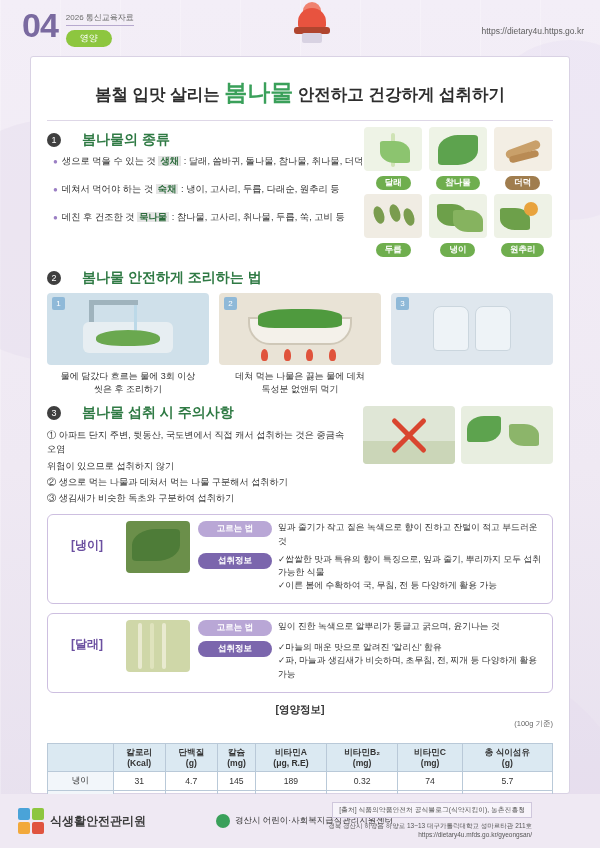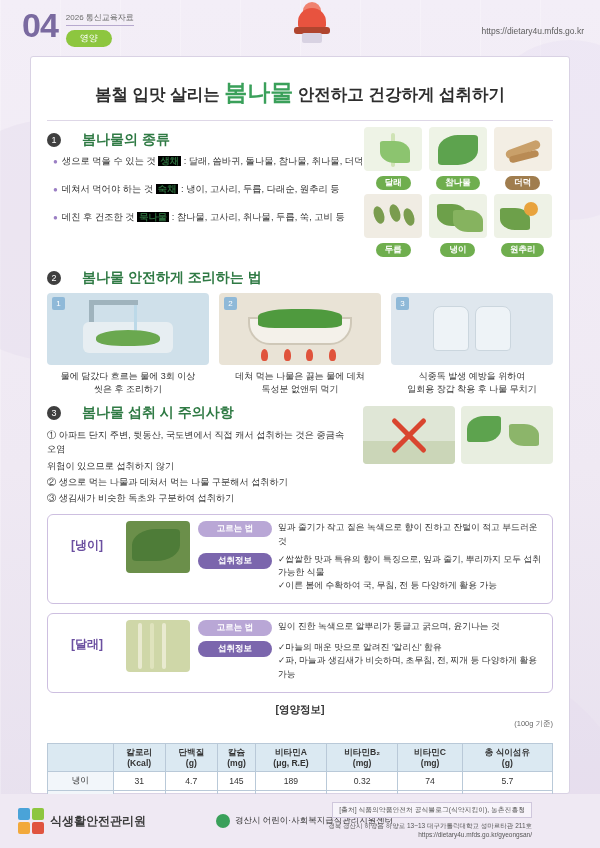--- a/index.html
+++ b/index.html
@@ -58,21 +58,21 @@
   .sec-head { display:flex; align-items:center; gap:6px; margin-bottom:6px; }
   .sec-num { width:14px;height:14px;border-radius:50%; background:#3f3f3f; color:#fff;
              font-size:9px; display:flex;align-items:center;justify-content:center; }
   .sec-title { font-size:14px; font-weight:bold; color:#2f7a44;margin-left:15px; }
 
   
   .s1 { position:relative; min-height:132px; }
   .s1-list { width:330px; padding-left:6px; }
   .s1-row { display:flex; align-items:flex-start; font-size:9.3px; color:#333; margin-bottom:14px; }
   .dot { color:#9b7fc4; margin-right:4px; font-size:8px; line-height:14px;}
-  .s1-row .pill { background:#000000; color:#2b6b3b; font-weight:bold; padding:0 2px;}
+  .s1-row .pill { background:#e5e5e5; color:#2b6b3b; font-weight:bold; padding:0 2px;}
 
   .veg-grid { position:absolute; right:0; top:-4px; width:190px;
               display:grid; grid-template-columns:repeat(3,1fr); gap:4px 4px; }
   .veg { text-align:center; }
   .veg-img { width:58px; height:44px; margin:0 auto; border-radius:4px; position:relative; overflow:hidden; }
   .veg-cap { display:inline-block; margin-top:2px; font-size:8.5px; font-weight:bold; color:#fff;
              background:#6fae4e; border-radius:8px; padding:1px 9px; }
   .veg-cap.brown { background:#a07d4e; }
 
   
@@ -168,21 +168,21 @@
       </div>
     </div>
 
     <div class="siren">
       <div class="glow"></div>
         <div class="dome"></div>
         <div class="base"></div>
         <div class="stand"></div>
     </div>
 
-    <div class="hdr-url">https://dietary4u.mfds.go.kr</div>
+    <div class="hdr-url">https://dietary4u.https.go.kr</div>
   </div>
 
   <div class="card">
 
     <div class="title">
       <span>봄철 입맛 살리는</span>
       <span class="big">봄나물</span>
       <span>안전하고 건강하게 섭취하기</span>
     </div>
     <div class="title-rule"></div>
@@ -299,22 +299,20 @@
           <div class="s2-cap" style="white-space:pre-line">데쳐 먹는 나물은 끓는 물에 데쳐
 독성분 없앤뒤 먹기</div>
         </div>
         <div class="s2-cell">
           <div class="s2-img">
             <div class="glovebg"></div>
               <div class="glove"></div>
               <div class="glove glove2"></div>
             <span class="num">3</span>
           </div>
-          <div class="s2-cap" style="white-space:pre-line">식중독 발생 예방을 위하여
-일회용 장갑 착용 후 나물 무치기</div>
         </div>
       </div>
     </div>
 
     <div class="s3">
       <div class="sec-head">
         <span class="sec-num">3</span>
         <span class="sec-title">봄나물 섭취 시 주의사항</span>
       </div>
       <div class="s3-list">

